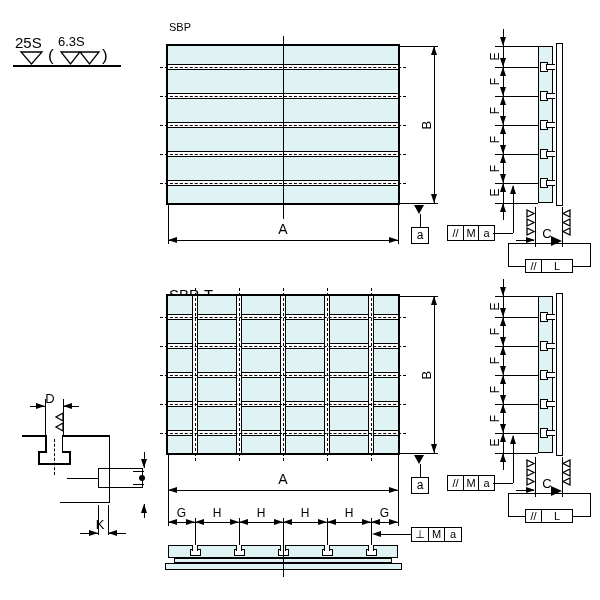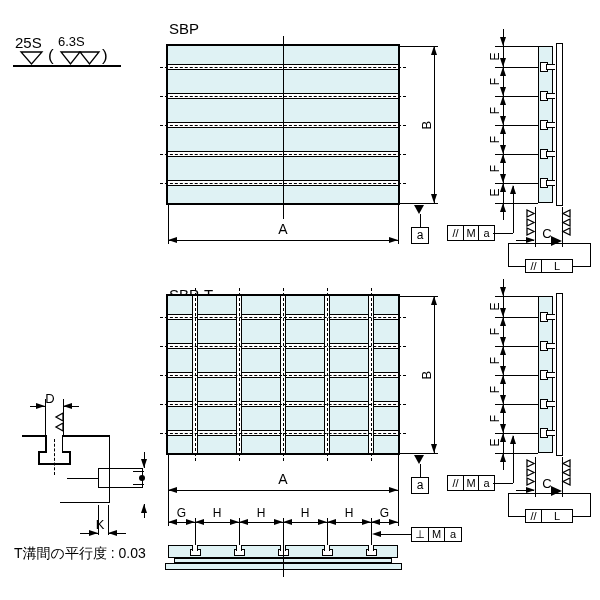--- a/index.html
+++ b/index.html
@@ -5,29 +5,28 @@
   html,body{margin:0;padding:0;background:#fff;}
   #canvas{position:relative;width:600px;height:600px;background:#fff;overflow:hidden;
           font-family:"Liberation Sans",sans-serif;color:#000;}
   #canvas div{position:absolute;box-sizing:border-box;}
   #canvas span{position:absolute;line-height:1.1;white-space:nowrap;}
 </style>
 </head>
 <body>
 
 <div id="canvas" style="background: rgb(255, 255, 255);">
-  <span style="left:169px;top:21px;font-size:15px">SBP</span>
+  <span style="left:169px;top:21px;font-size:11px">SBP</span>
   <span style="left:169px;top:287px;font-size:15px">SBP-T</span>
   <span style="left:15px;top:35px;font-size:15px">25S</span>
   <span style="left:58px;top:35px;font-size:13px">6.3S</span>
   <span style="left:48px;top:47px;font-size:17px">(</span>
   <span style="left:102px;top:47px;font-size:17px">)</span>
   <span style="left:42px;top:392px;width:16px;text-align:center;font-size:13px">D</span>
   <span style="left:92px;top:518px;width:16px;text-align:center;font-size:13px">K</span>
-  <span style="left:14px;top:546px;font-size:14px">T溝間の平行度 : 0.03</span>
 <svg width="23" height="14" style="position: absolute; left: 20px; top: 51px; overflow: visible;">
       <polygon points="1,1 22,1 11.5,13" fill="#fff" stroke="#000000" stroke-width="1.3"></polygon>
     </svg>
     <svg width="21" height="14" style="position: absolute; left: 60px; top: 51px; overflow: visible;">
       <polygon points="1,1 20,1 10.5,13" fill="#fff" stroke="#000000" stroke-width="1.3"></polygon>
     </svg>
     <svg width="21" height="14" style="position: absolute; left: 79px; top: 51px; overflow: visible;">
       <polygon points="1,1 20,1 10.5,13" fill="#fff" stroke="#000000" stroke-width="1.3"></polygon>
     </svg>
     <div style="left: 13px; top: 65px; width: 108px; height: 1.5px; background: rgb(0, 0, 0);"></div>

